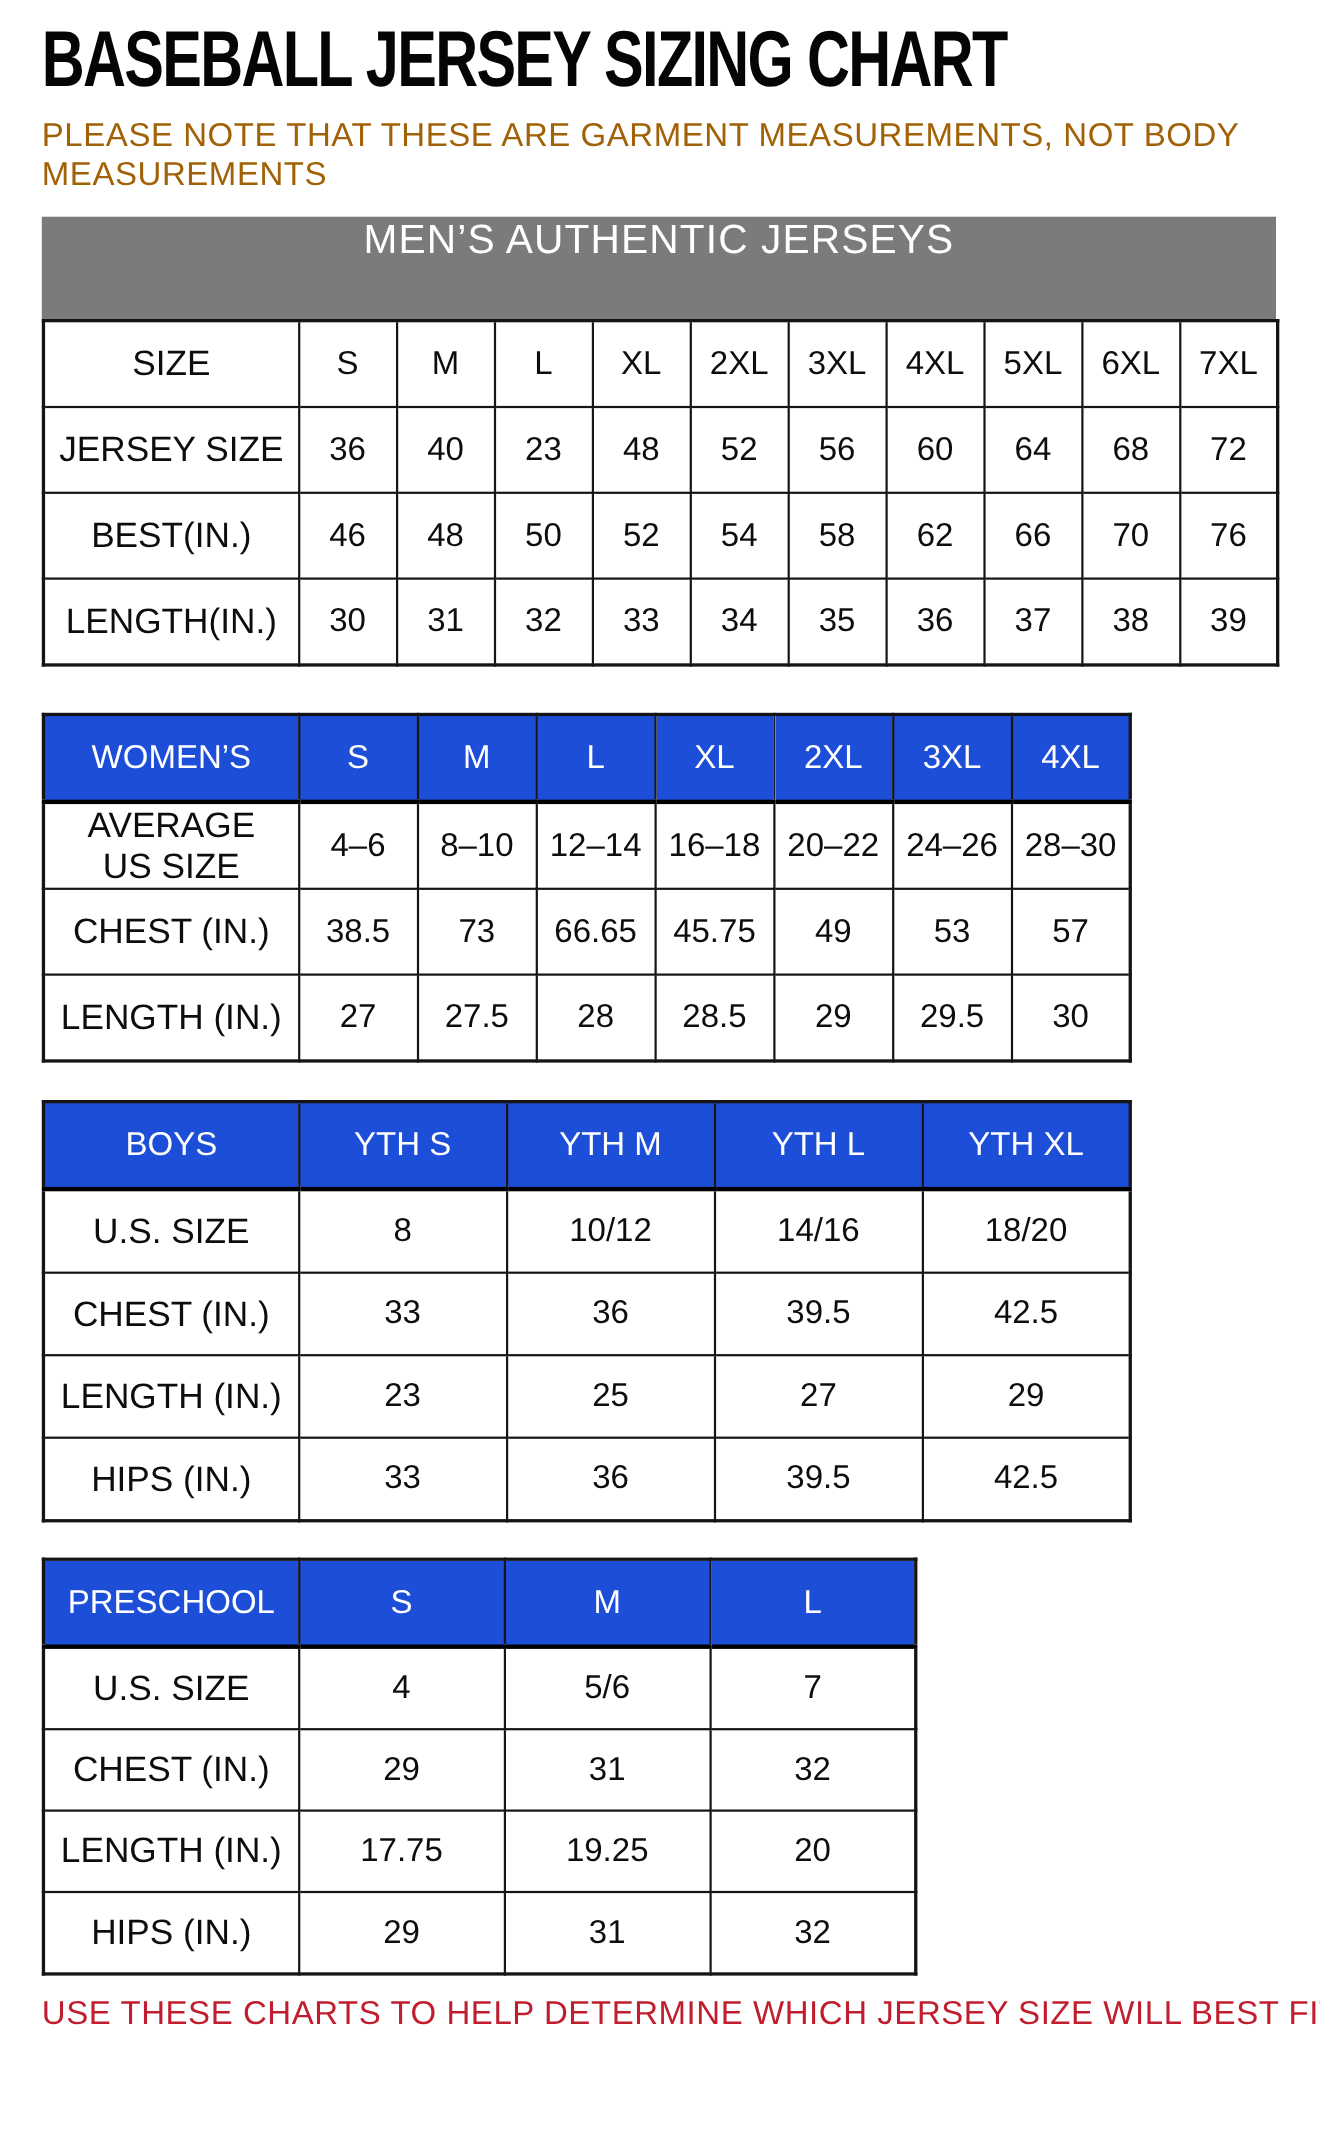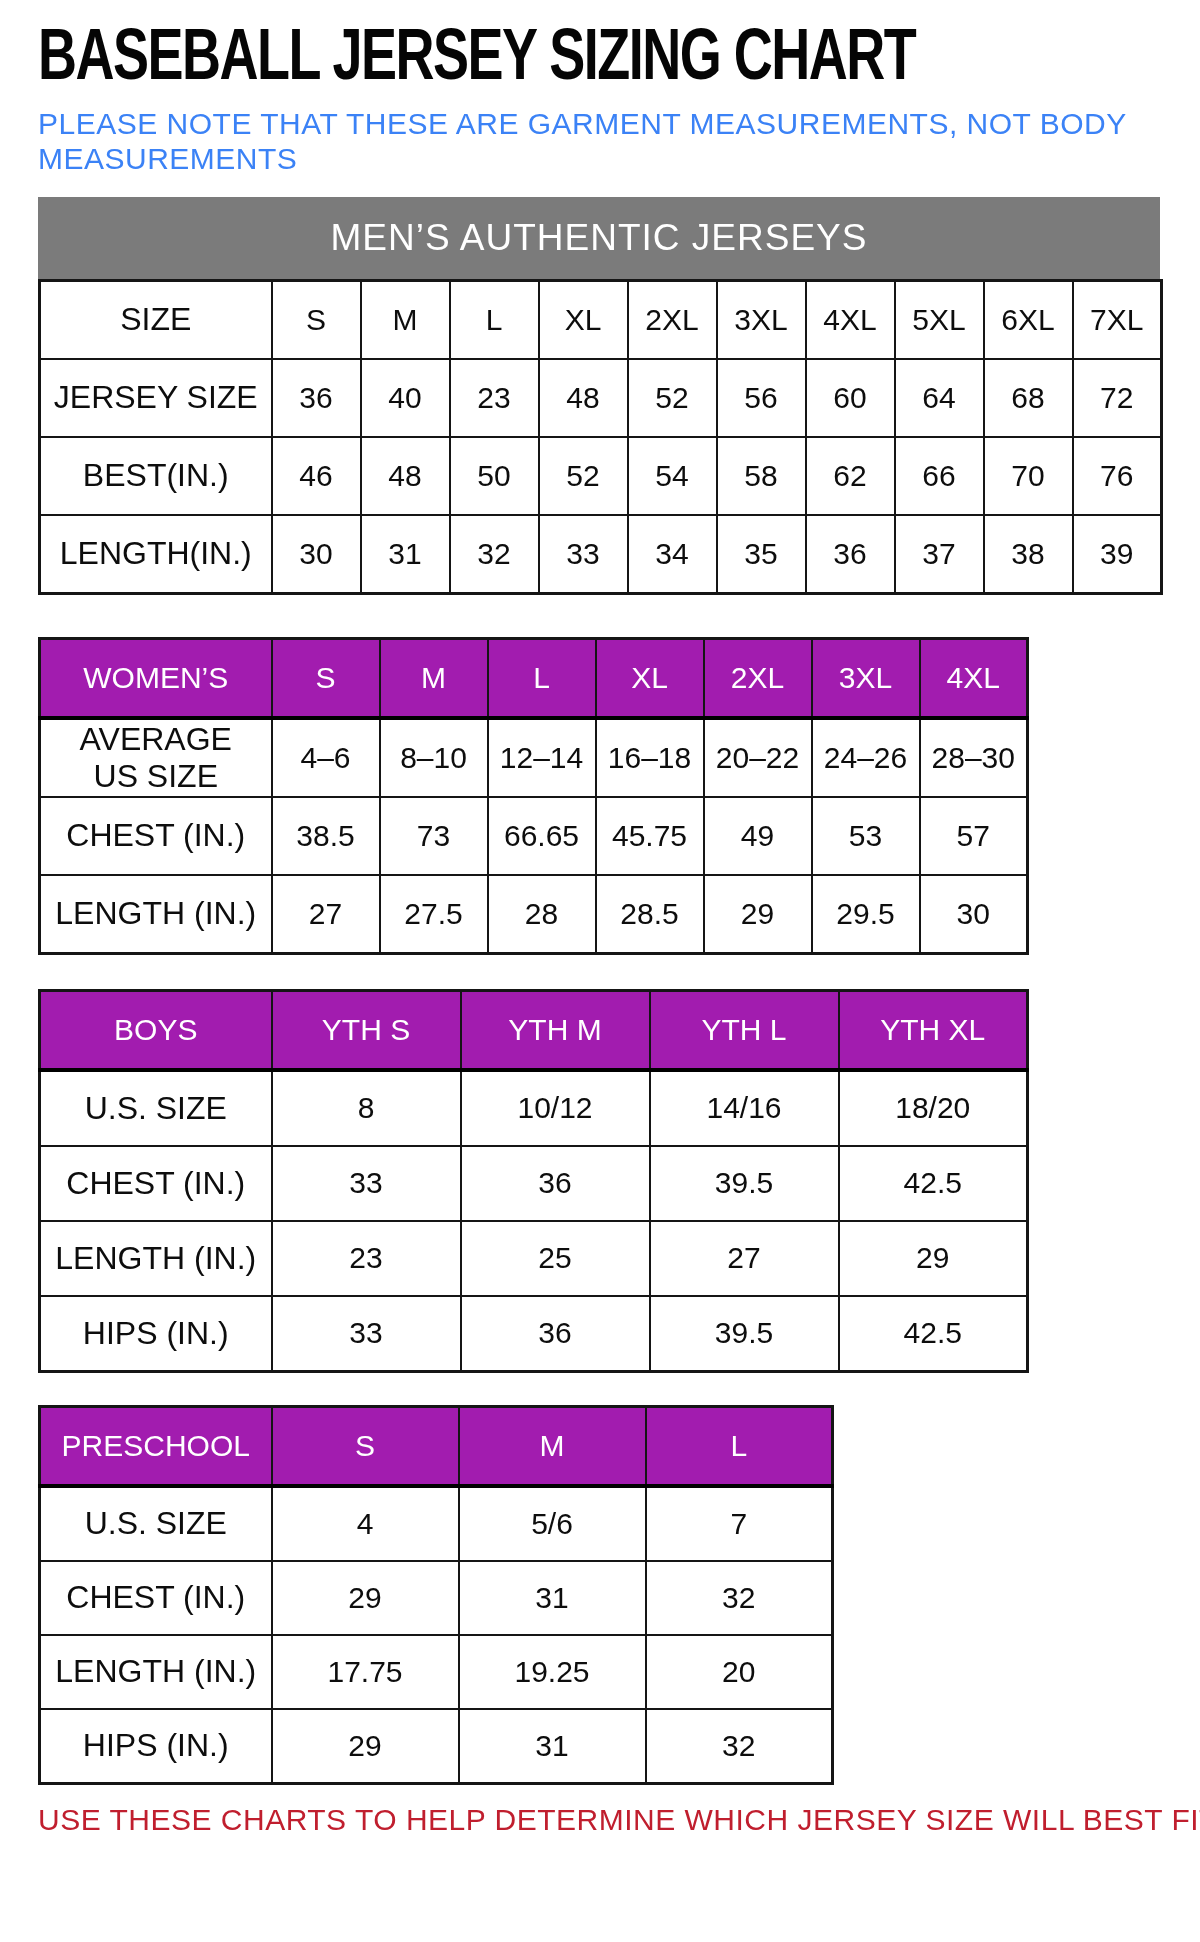--- a/index.html
+++ b/index.html
@@ -13,50 +13,50 @@
   .title{
     margin:18px 0 0 0;
     font-size:72px;line-height:1.0;font-weight:bold;color:#050505;
     letter-spacing:-2px;white-space:nowrap;
     transform:scaleX(0.75);transform-origin:left top;
   }
 
   
   .note{
     margin:16px 0 0 0;max-width:1095px;
-    color:#3b82f6;font-size:30px;line-height:1.18;letter-spacing:.5px;
+    color:#a16207;font-size:30px;line-height:1.18;letter-spacing:.5px;
     font-weight:400;
   }
   .footer-note{
     margin:18px 0 0 0;
     color:#c01e2e;font-size:30px;line-height:1.15;letter-spacing:.5px;
     white-space:nowrap;
   }
 
   
   .banner{
-    margin-top:20px;width:1122px;height:82px;background:#7b7b7b;
-    display:flex;align-items:center;justify-content:center;
+    margin-top:20px;width:1122px;height:93px;background:#7b7b7b;
+    display:flex;justify-content:center;
     color:#ffffff;font-size:37px;letter-spacing:1px;
     box-sizing:border-box;
   }
 
   
   table.size-table{
     border-collapse:collapse;table-layout:fixed;
     border:3px solid #151515;
   }
   table.size-table td{
     border:2px solid #151515;
     text-align:center;vertical-align:middle;
     font-size:30px;color:#0d0d0d;padding:0;overflow:hidden;
   }
   table.size-table td.lbl{font-size:32px;}
   table.size-table tr.hdr td{
-    background:#a21caf;color:#ffffff;font-size:30px;
+    background:#1d4ed8;color:#ffffff;font-size:30px;
     border-bottom:4px solid #000000;
   }
   table.mens td{height:76px;}
   table.womens td{height:76px;}
   table.boys td{height:73px;}
   table.boys tr.hdr td{height:76px;margin-top:43px;}
   table.preschool td{height:72px;}
   table.preschool tr.hdr td{height:76px;}
   .mt-womens{margin-top:42px;}
   .mt-boys{margin-top:34px;}

